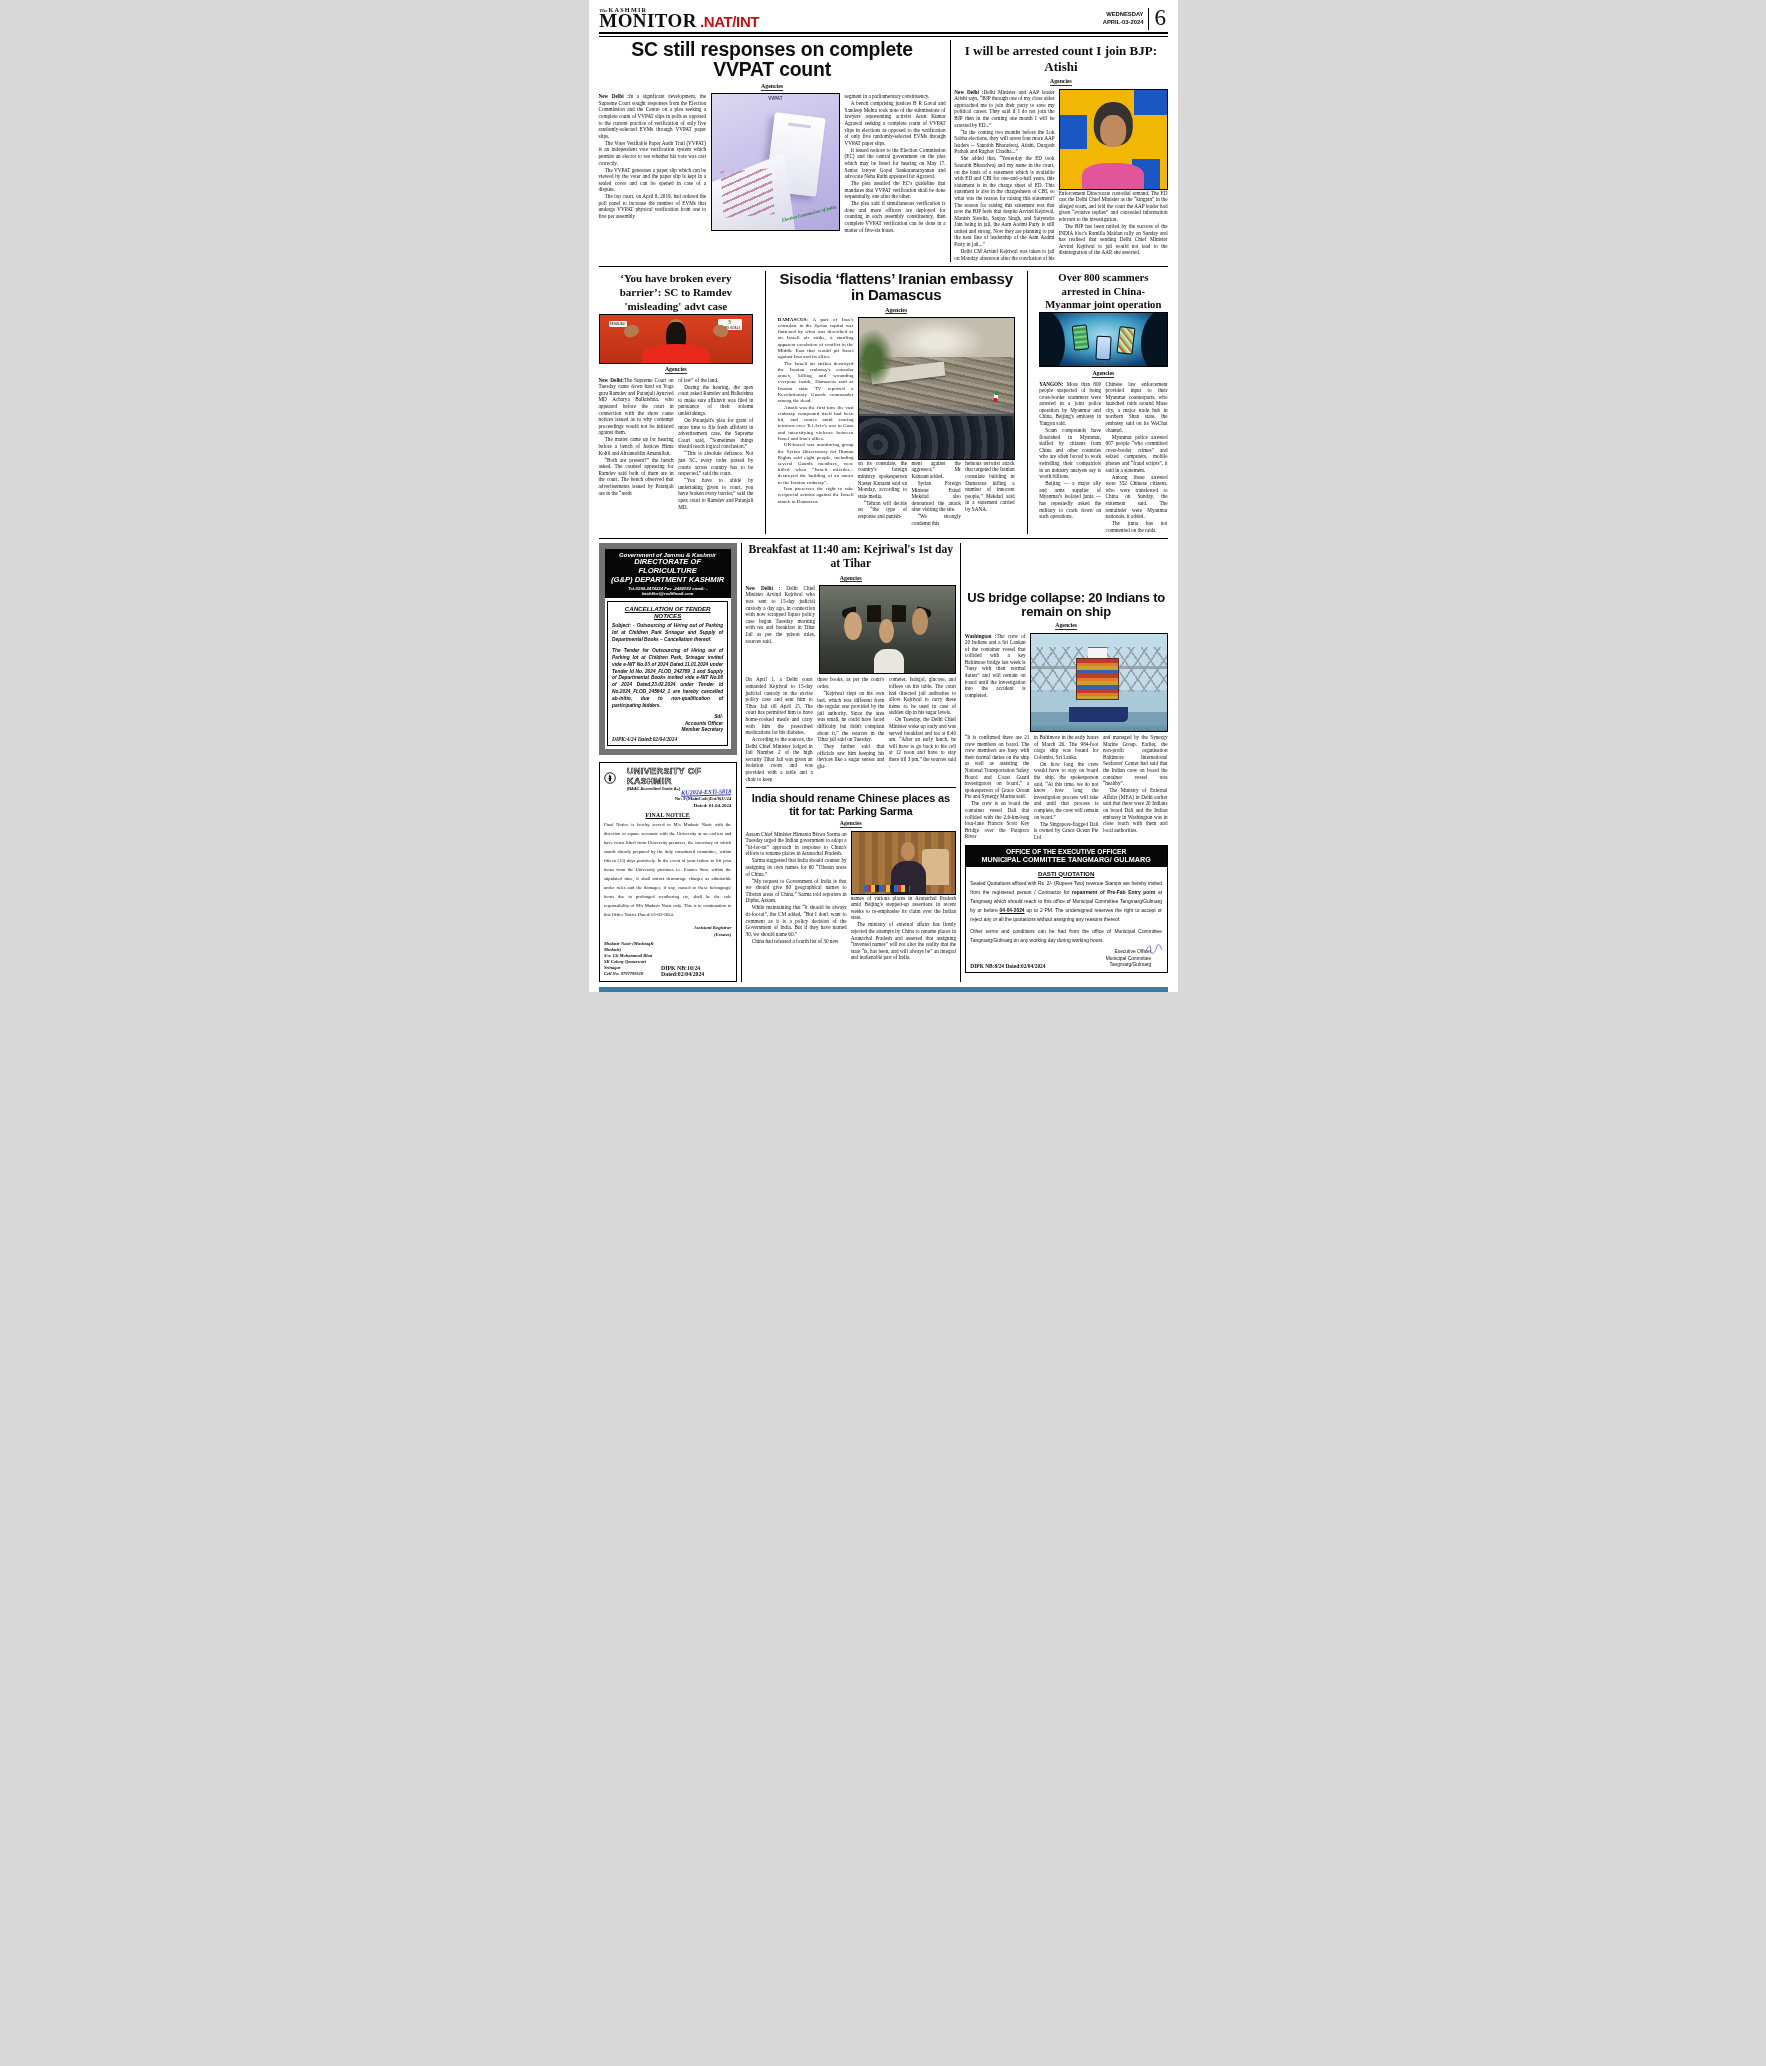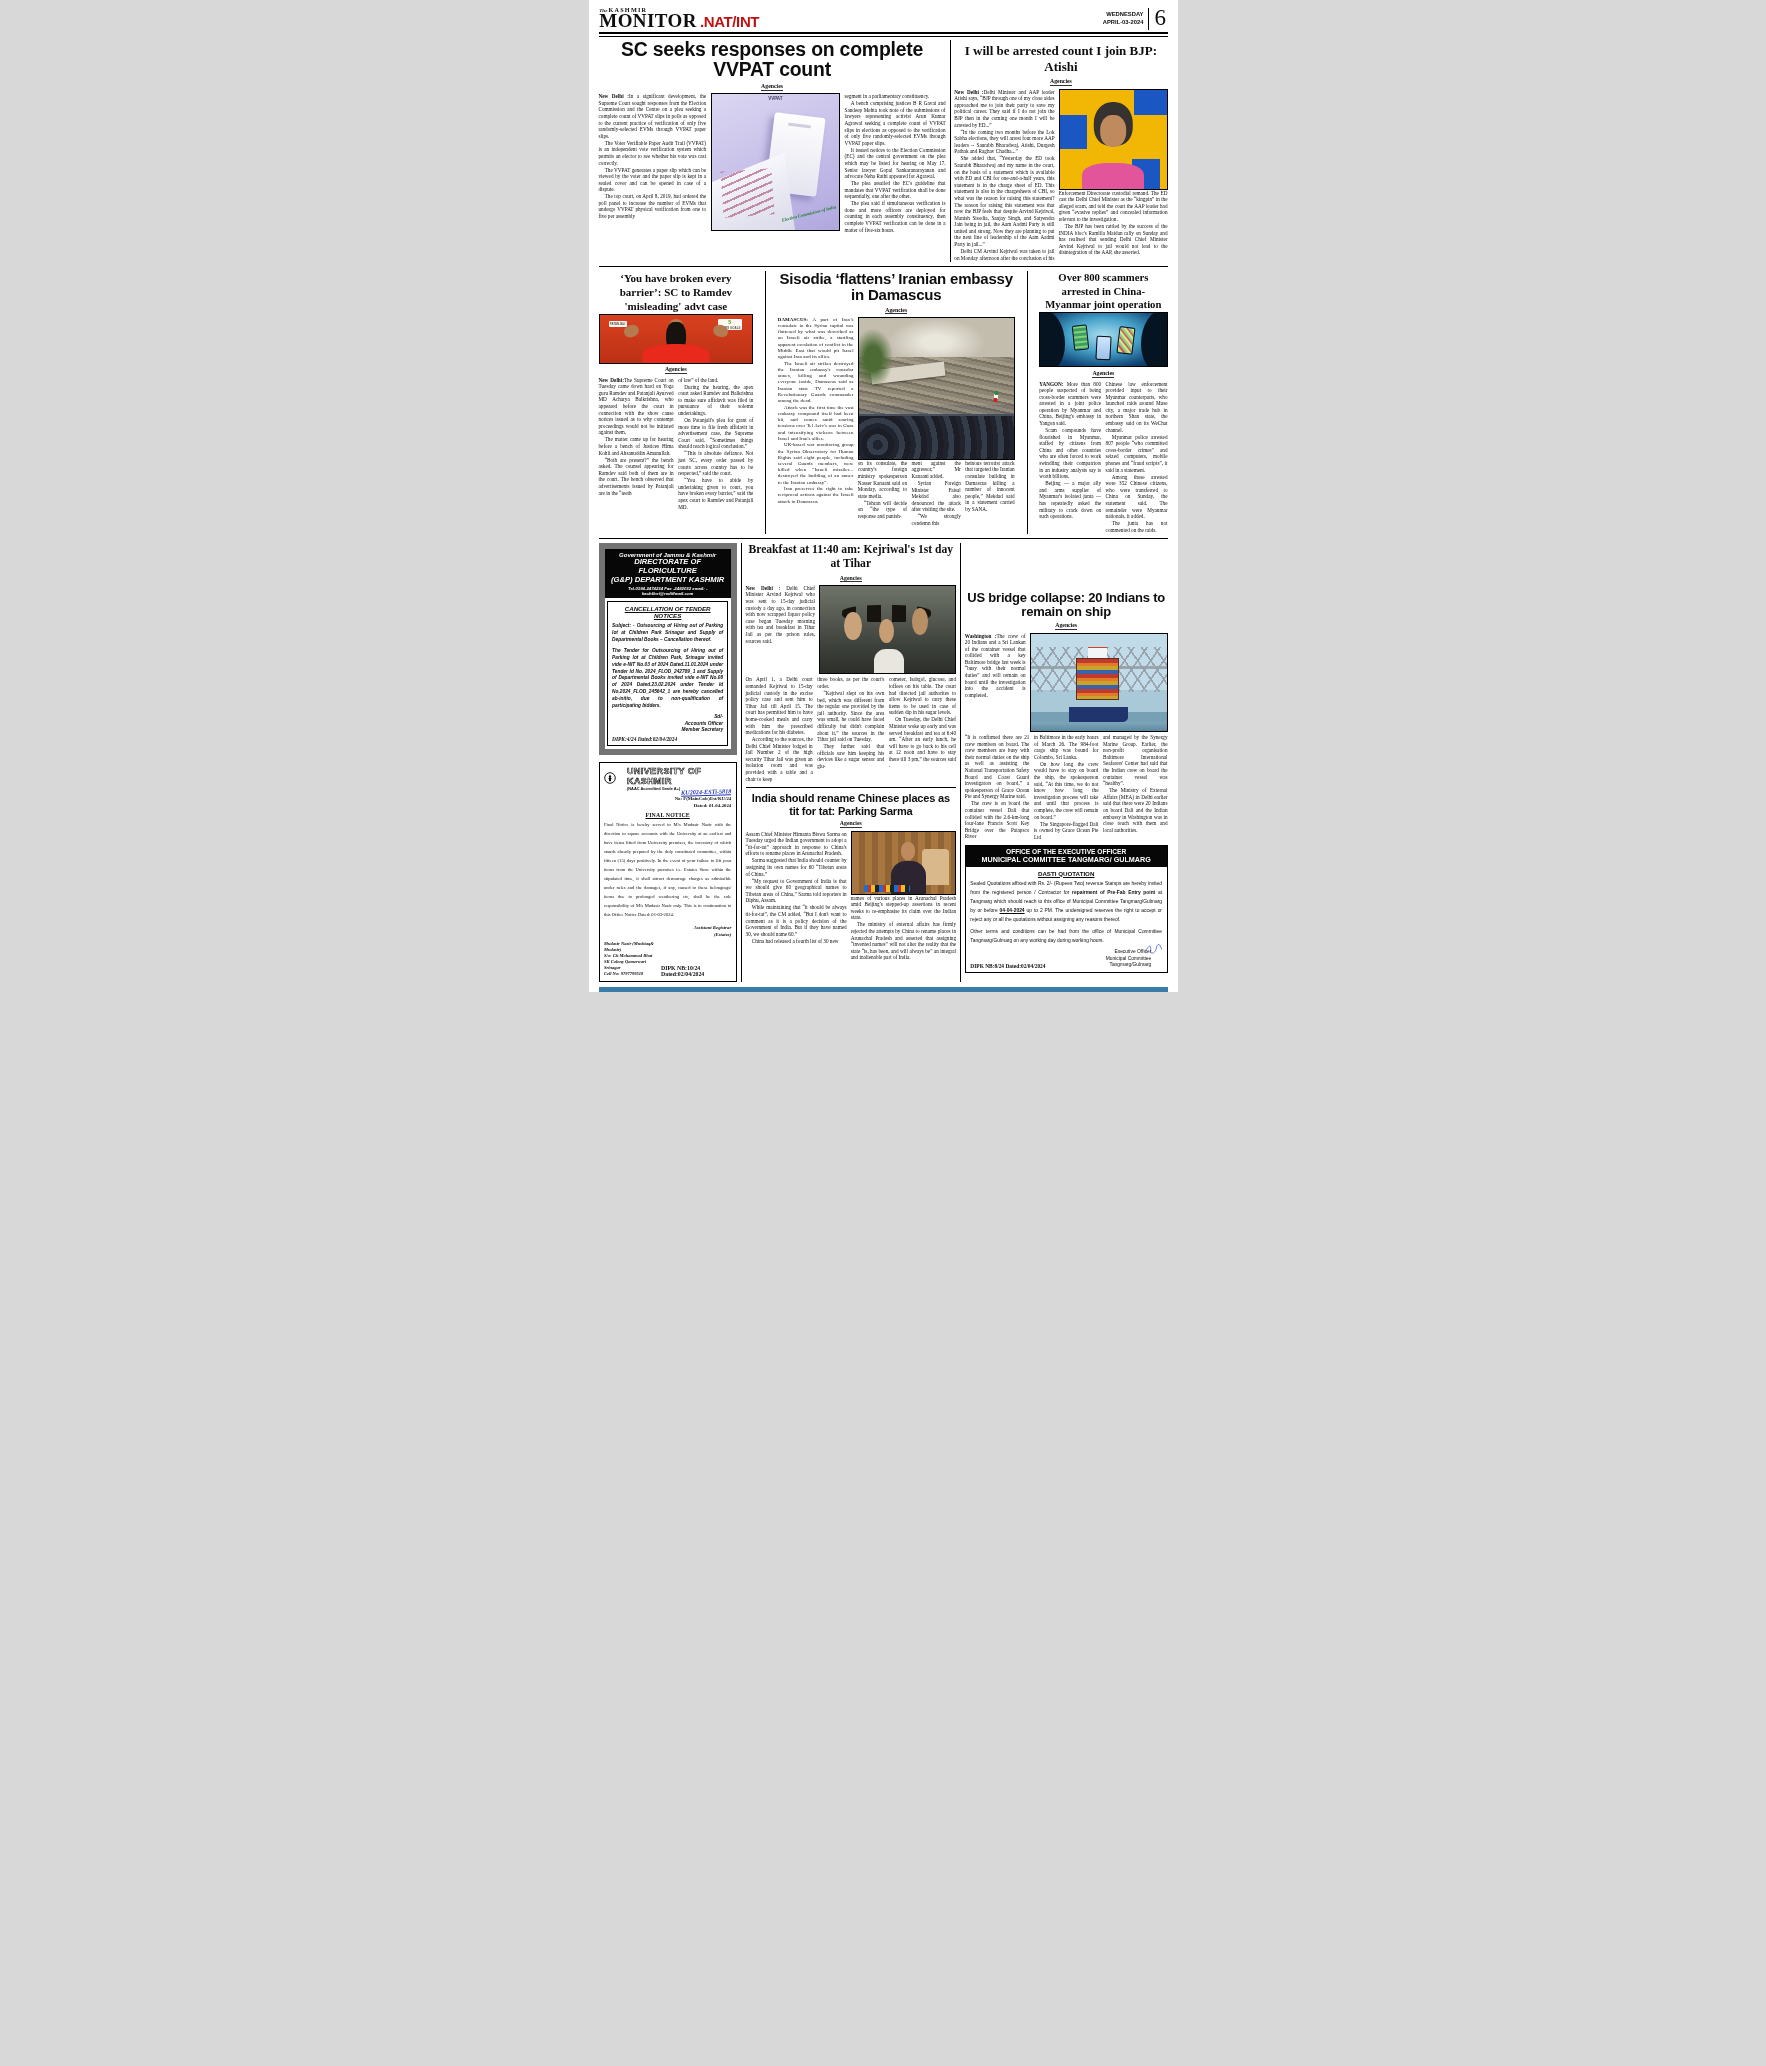--- a/index.html
+++ b/index.html
@@ -205,21 +205,21 @@
         <div>APRIL-03-2024</div>
       </div>
       <div class="page-num">6</div>
     </div>
   </header>
   <div class="mast-rule1"></div>
   <div class="mast-rule2"></div>
 
   <section class="sec-top">
     <article>
-      <h1 class="hl-sans vvpat-hl">SC seeks responses on complete VVPAT count</h1>
+      <h1 class="hl-sans vvpat-hl">SC still responses on complete VVPAT count</h1>
       <div class="byline"><span>Agencies</span></div>
       <div class="vvpat-body">
         <div class="bt vvpat-c1">
           <p class="np"><b class="dl">New Delhi :</b><span>In a significant development, the Supreme Court  sought responses from the Election Commission and the Centre on a plea seeking a complete count of VVPAT slips in polls as opposed to the current practice of verification of only five randomly-selected EVMs through VVPAT paper slips.</span></p>
           <p>The Voter Verifiable Paper Audit Trail (VVPAT) is an independent vote verification system which permits an elector to see whether his vote was cast correctly.</p>
           <p>The VVPAT generates a paper slip which can be viewed by the voter and the paper slip is kept in a sealed cover and can be opened in case of a dispute.</p>
           <p>The top court, on April 8, 2019, had ordered the poll panel to increase the number of EVMs that undergo VVPAT physical verification from one to five per assembly</p>
         </div>
         <figure class="ph evm-ph vvpat-ph" style="margin:0;">
           <div class="evm-label">VVPAT</div>

